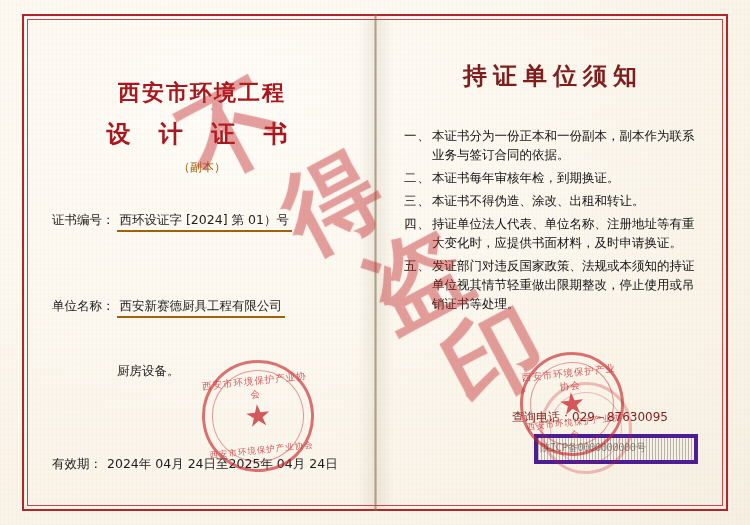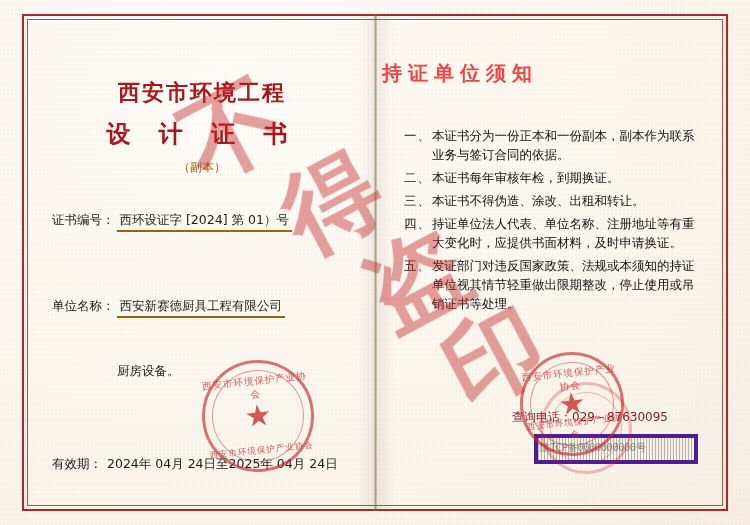--- a/index.html
+++ b/index.html
@@ -128,25 +128,25 @@
   
   .page-right {
     position: absolute;
     left: 382px; top: 22px;
     width: 342px; height: 481px;
   }
   .notice-title {
     position: absolute;
     left: 0; top: 38px;
     width: 342px;
-    text-align: left;
-    font-size: 20px;
+    text-align: center;
+    font-size: 24px;
     font-weight: bold;
     letter-spacing: 6px;
-    color: #ef4444;
+    color: #7f1d1d;
     font-family: "DejaVu Sans", sans-serif;
   }
   .notice-list {
     position: absolute;
     left: 22px; top: 104px;
     width: 302px;
     font-family: "DejaVu Sans", sans-serif;
   }
   .notice-item {
     display: flex;

